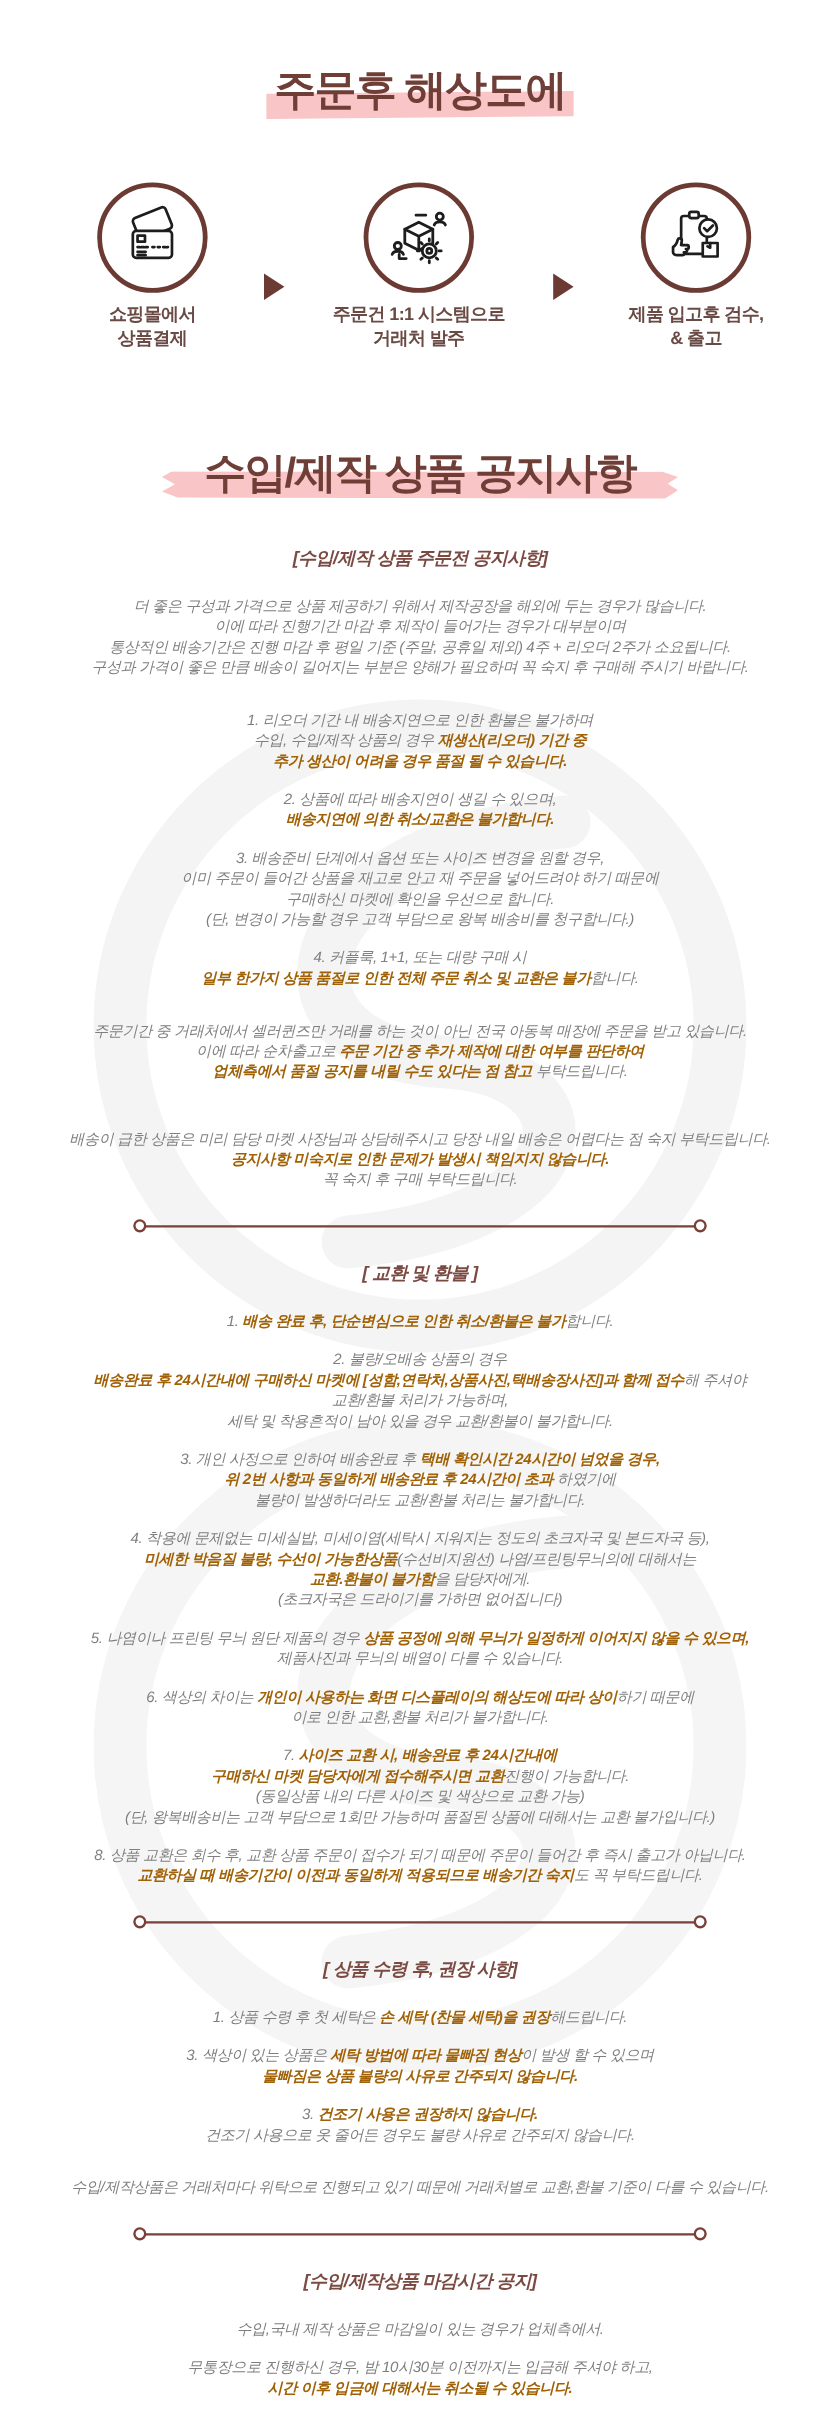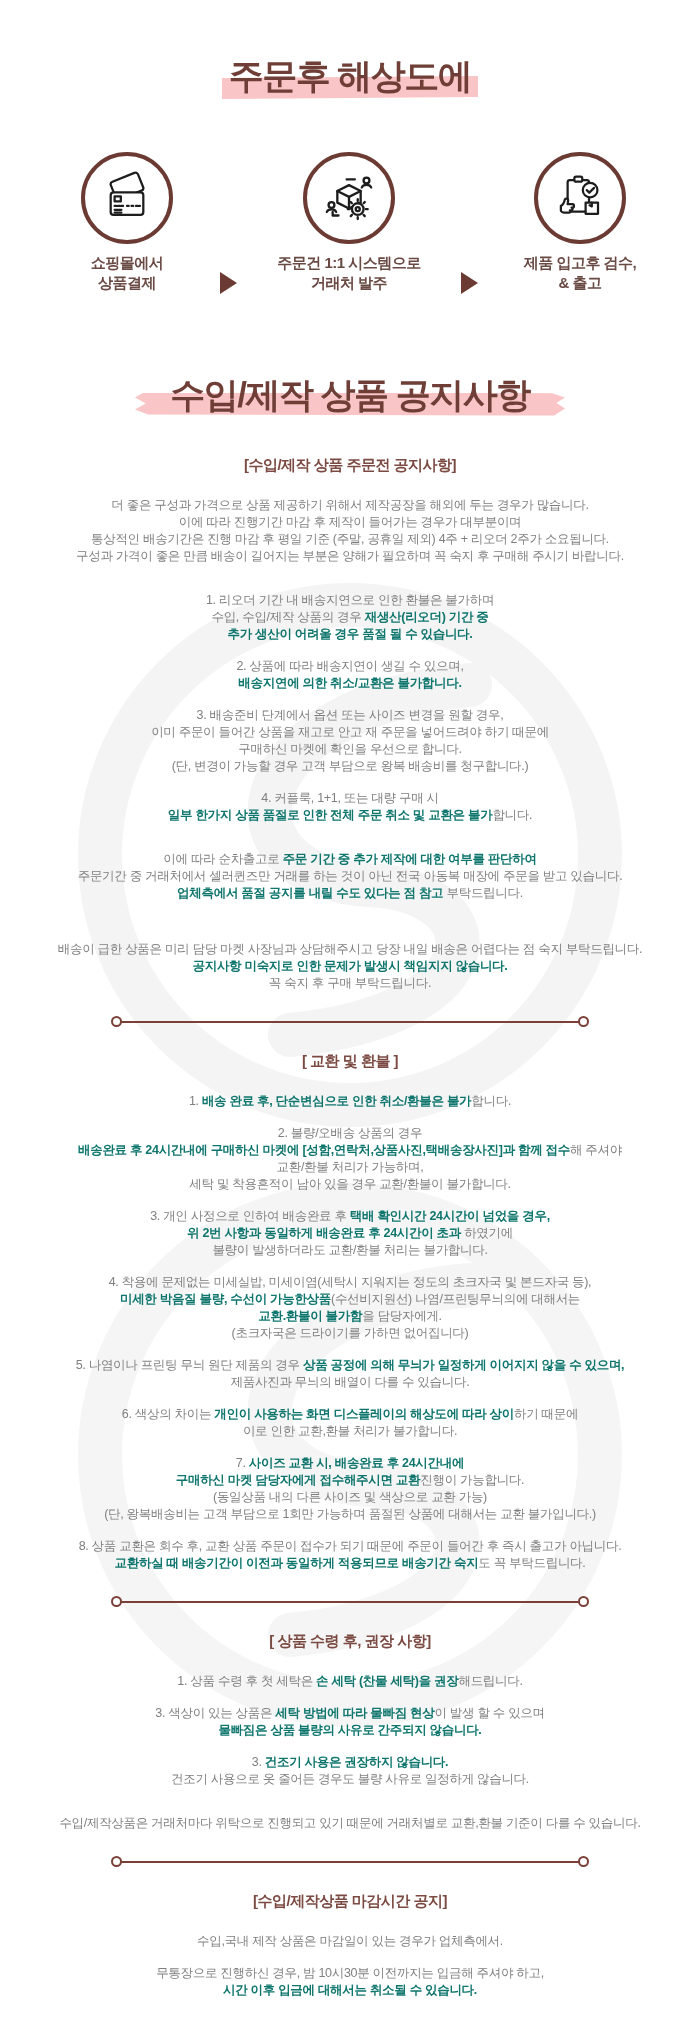--- a/index.html
+++ b/index.html
@@ -34,21 +34,21 @@
   }
   .t1 .band{width:256px;height:21px;bottom:-1px;transform:translateX(-50%) skewY(-0.5deg);}
   .t2{margin-top:80px;}
   .t2 .band{
     width:430px;height:23px;bottom:0px;
     clip-path:polygon(2% 0%,97% 3%,100% 22%,98% 46%,100% 70%,97.5% 100%,3% 96%,0% 74%,2.5% 48%,0% 22%);
   }
 
   
   .steps{
-    display:flex;justify-content:center;align-items:flex-end;
+    display:flex;justify-content:center;align-items:center;
     margin-top:55px;gap:14px;margin-left:16px;
   }
   .step{text-align:center;}
   .step-1{width:158px;}
   .step-2{width:196px;}
   .step-3{width:176px;}
   .circle{
     width:84px;height:84px;border:4px solid #6b3a33;border-radius:50%;
     margin:0 auto;display:flex;align-items:center;justify-content:center;
     background:#fff;
@@ -60,36 +60,36 @@
   }
   .arrow{
     width:0;height:0;margin-top:33px;
     border-top:11px solid transparent;
     border-bottom:11px solid transparent;
     border-left:17px solid #6b3a33;
   }
 
   
   section{display:block;}
-  .sec{margin-top:40px;}
+  .sec{margin-top:40px;font-style:italic;}
   .sec-heading{
     margin:0 0 22px 0;
     text-align:center;
     font-size:15px;font-weight:700;
     color:#7b4a42;letter-spacing:-0.5px;
   }
   .para{margin-bottom:15px;text-align:center;}
   .para:last-child{margin-bottom:0;}
   .para.gap-lg{margin-top:27px;}
   .para.gap-xl{margin-top:39px;}
   .line{
     font-size:12.5px;line-height:17px;color:#7f7f7f;
     letter-spacing:-0.3px;white-space:nowrap;
   }
-  .line .r{color:#0f766e;font-weight:700;text-align:center;}
+  .line .r{color:#a16207;font-weight:700;text-align:center;}
 
   
   .divider{position:relative;width:478px;height:12px;margin:24px auto;}
   .divider .dline{position:absolute;top:5px;left:6px;right:6px;height:2.5px;background:#7a4038;border-radius:2px;}
   .divider .ring{
     position:absolute;top:0;width:7px;height:7px;border:2.5px solid #7a4038;
     border-radius:50%;background:#fff;
   }
   .divider .ring.left{left:0;}
   .divider .ring.right{right:0;}
@@ -213,22 +213,22 @@
             <div class="line"><span>3. 배송준비 단계에서 옵션 또는 사이즈 변경을 원할 경우,</span></div>
             <div class="line"><span>이미 주문이 들어간 상품을 재고로 안고 재 주문을 넣어드려야 하기 때문에</span></div>
             <div class="line"><span>구매하신 마켓에 확인을 우선으로 합니다.</span></div>
             <div class="line"><span>(단, 변경이 가능할 경우 고객 부담으로 왕복 배송비를 청구합니다.)</span></div>
           </div>
           <div class="para">
             <div class="line"><span>4. 커플룩, 1+1, 또는 대량 구매 시</span></div>
             <div class="line"><span class="r">일부 한가지 상품 품절로 인한 전체 주문 취소 및 교환은 불가</span><span>합니다.</span></div>
           </div>
           <div class="para gap-lg">
+            <div class="line"><span>주문기간 중 거래처에서 셀러퀸즈만 거래를 하는 것이 아닌 전국 아동복 매장에 주문을 받고 있습니다.</span></div>
             <div class="line"><span>이에 따라 순차출고로 </span><span class="r">주문 기간 중 추가 제작에 대한 여부를 판단하여</span></div>
-            <div class="line"><span>주문기간 중 거래처에서 셀러퀸즈만 거래를 하는 것이 아닌 전국 아동복 매장에 주문을 받고 있습니다.</span></div>
             <div class="line"><span class="r">업체측에서 품절 공지를 내릴 수도 있다는 점 참고</span><span> 부탁드립니다.</span></div>
           </div>
           <div class="para gap-xl">
             <div class="line"><span>배송이 급한 상품은 미리 담당 마켓 사장님과 상담해주시고 당장 내일 배송은 어렵다는 점 숙지 부탁드립니다.</span></div>
             <div class="line"><span class="r">공지사항 미숙지로 인한 문제가 발생시 책임지지 않습니다.</span></div>
             <div class="line"><span>꼭 숙지 후 구매 부탁드립니다.</span></div>
           </div>
         </div>
     </section>
 
@@ -293,21 +293,21 @@
       <div class="paras">
           <div class="para">
             <div class="line"><span>1. 상품 수령 후 첫 세탁은 </span><span class="r">손 세탁 (찬물 세탁)을 권장</span><span>해드립니다.</span></div>
           </div>
           <div class="para">
             <div class="line"><span>3. 색상이 있는 상품은 </span><span class="r">세탁 방법에 따라 물빠짐 현상</span><span>이 발생 할 수 있으며</span></div>
             <div class="line"><span class="r">물빠짐은 상품 불량의 사유로 간주되지 않습니다.</span></div>
           </div>
           <div class="para">
             <div class="line"><span>3. </span><span class="r">건조기 사용은 권장하지 않습니다.</span></div>
-            <div class="line"><span>건조기 사용으로 옷 줄어든 경우도 불량 사유로 일정하게 않습니다.</span></div>
+            <div class="line"><span>건조기 사용으로 옷 줄어든 경우도 불량 사유로 간주되지 않습니다.</span></div>
           </div>
           <div class="para gap-lg">
             <div class="line"><span>수입/제작상품은 거래처마다 위탁으로 진행되고 있기 때문에 거래처별로 교환,환불 기준이 다를 수 있습니다.</span></div>
           </div>
         </div>
     </section>
 
     <div class="divider">
       <span class="dline"></span>
         <span class="ring left"></span>

